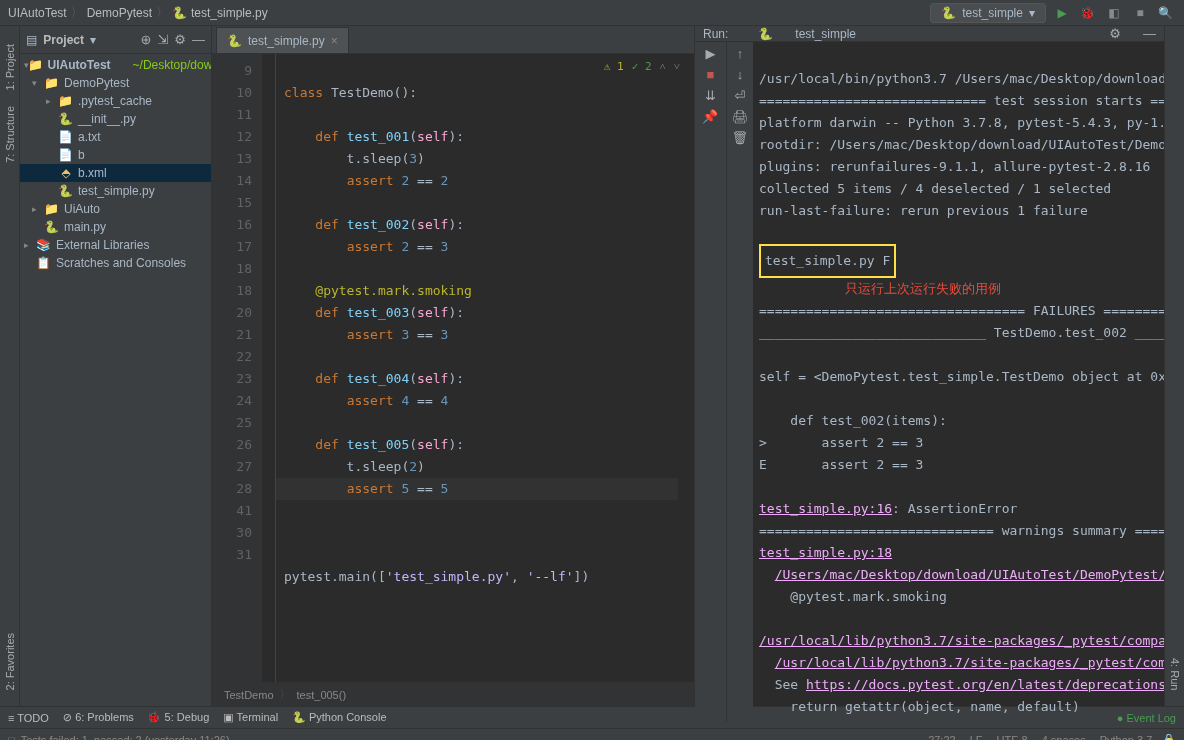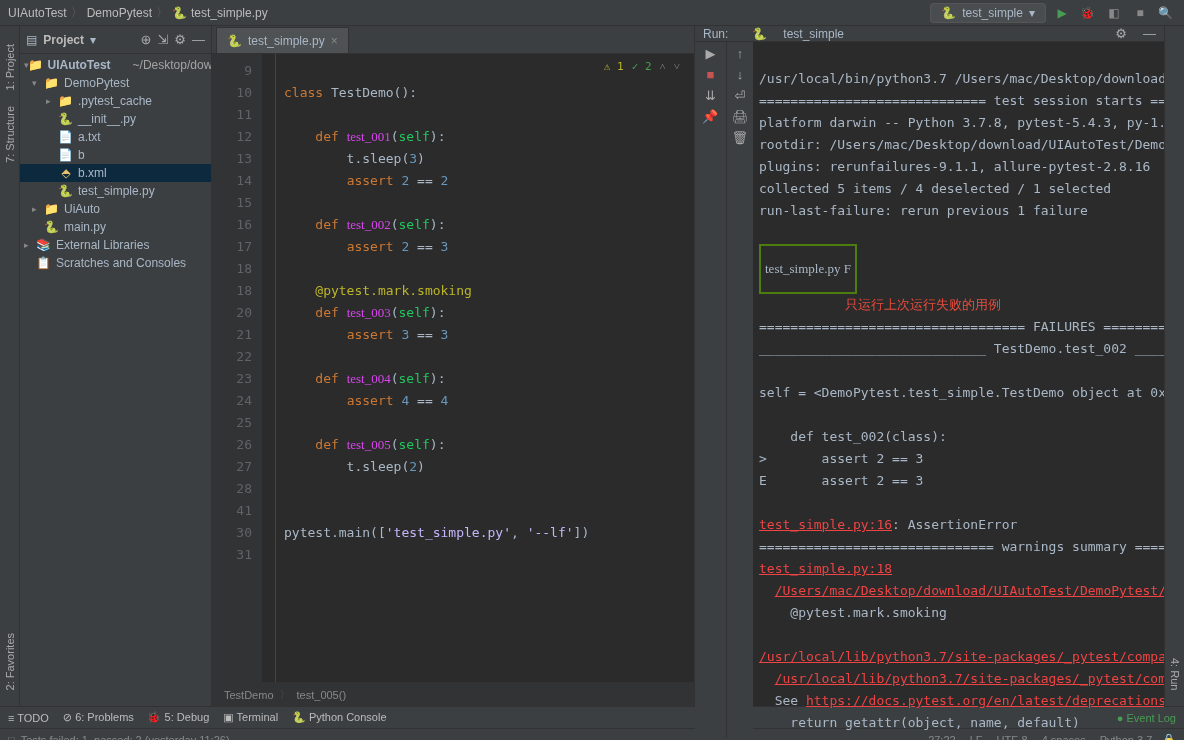--- a/index.html
+++ b/index.html
@@ -18,50 +18,50 @@
 .rail-label { writing-mode: vertical-lr; transform: rotate(180deg); font-size: 11px; color: #aaa; padding: 8px 0; cursor: pointer; }
 .project-panel { width: 192px; background: #3c3f41; border-right: 1px solid #323232; display: flex; flex-direction: column; }
 .panel-header { height: 28px; background: #3c3f41; border-bottom: 1px solid #323232; display: flex; align-items: center; padding: 0 6px; gap: 6px; }
 .panel-header .title { font-weight: 700; color: #bbb; }
 .panel-header .spacer { flex: 1; }
 .tree { flex: 1; overflow: auto; padding: 2px 0; }
 .tree-item { display: flex; align-items: center; padding: 2px 4px; height: 18px; cursor: pointer; white-space: nowrap; }
 .tree-item.selected { background: #0d293e; }
 .tree-item .arrow { width: 12px; color: #888; font-size: 9px; }
 .tree-item .ficon { width: 16px; margin-right: 4px; display: inline-flex; justify-content: center; }
-.tree-item .muted { color: #a3a3a3; margin-left: 22px; }
+.tree-item .muted { color: #84cc16; margin-left: 22px; }
 .pad1 { padding-left: 12px; } .pad2 { padding-left: 26px; }
 .editor-area { flex: 1; display: flex; flex-direction: column; background: #2b2b2b; min-width: 0; }
 .tabs { height: 28px; background: #3c3f41; display: flex; align-items: flex-end; border-bottom: 1px solid #323232; }
 .tab { height: 26px; background: #4e5254; padding: 0 10px; display: flex; align-items: center; gap: 6px; border: 1px solid #323232; border-bottom: none; margin-left: 4px; font-size: 12px; }
 .tab .close { color: #888; cursor: pointer; }
 .editor-body { flex: 1; display: flex; position: relative; font-family: Menlo, Consolas, monospace; font-size: 13px; }
 .gutter { width: 50px; background: #313335; color: #606366; text-align: right; padding: 6px 10px 0 0; line-height: 22px; }
 .fold-gutter { width: 14px; background: #2b2b2b; border-right: 1px solid #444; }
 .code { flex: 1; padding: 6px 16px 0 8px; line-height: 22px; white-space: pre; }
 .kw { color: #cc7832; }
-.fn { color: #d946ef; font-family: Liberation Serif, serif; }
-.param { color: #22c55e; }
+.fn { color: #7dd3fc; }
+.param { color: #f9a8d4; }
 .num { color: #6897bb; }
 .deco { color: #bbb529; }
 .str { color: #c4b5fd; }
 .cls { color: #a9b7c6; }
 .editor-top-badges { position: absolute; top: 6px; right: 14px; font-size: 11px; color: #888; display: flex; gap: 8px; align-items: center; }
 .badge-warn { color: #bbb529; }
 .badge-ok { color: #499c54; }
 .editor-breadcrumb { height: 24px; background: #313335; border-top: 1px solid #323232; display: flex; align-items: center; padding: 0 12px; font-size: 11px; color: #888; }
 .right-rail { width: 20px; background: #3c3f41; border-left: 1px solid #323232; display: flex; flex-direction: column; align-items: center; padding-top: 10px; }
 .run-panel { width: 470px; background: #2b2b2b; border-left: 1px solid #323232; display: flex; flex-direction: column; }
-.run-header { height: 28px; background: #3c3f41; border-bottom: 1px solid #323232; display: flex; align-items: center; padding: 0 8px; gap: 16px; }
+.run-header { height: 28px; background: #3c3f41; border-bottom: 1px solid #323232; display: flex; align-items: center; padding: 0 8px; gap: 22px; }
 .run-body { flex: 1; display: flex; }
 .run-toolbar { width: 32px; background: #3c3f41; border-right: 1px solid #323232; display: flex; flex-direction: column; align-items: center; padding-top: 4px; gap: 6px; }
 .run-toolbar2 { width: 26px; background: #3c3f41; display: flex; flex-direction: column; align-items: center; padding-top: 4px; gap: 6px; }
 .console { flex: 1; font-family: Menlo, Consolas, monospace; font-size: 13px; line-height: 22px; padding: 4px 6px; overflow: hidden; white-space: pre; }
-.console .link { color: #ef4444; text-decoration: underline; cursor: pointer; }
-.console .red-box { border: 2px solid #4d7c0f; padding: 12px 4px; display: inline-block; font-family: Liberation Serif, serif; }
+.console .link { color: #f0abfc; text-decoration: underline; cursor: pointer; }
+.console .red-box { border: 2px solid #fde047; padding: 4px 4px; display: inline-block; }
 .console .red-text { color: #e74c3c; }
 .bottom-bar { height: 22px; background: #3c3f41; border-top: 1px solid #323232; display: flex; align-items: center; padding: 0 8px; gap: 14px; font-size: 11px; color: #bbb; }
 .bottom-bar .spacer { flex: 1; }
 .status-bar { height: 22px; background: #3c3f41; border-top: 1px solid #323232; display: flex; align-items: center; padding: 0 8px; font-size: 11px; color: #888; }
 .status-bar .spacer { flex: 1; }
 .pill-green { color: #499c54; }
 .tool-icon { font-size: 13px; color: #aaa; cursor: pointer; }
 .cur-line { background: #323232; display: block; margin-left: -8px; padding-left: 8px; }
 </style>
 </head>
@@ -220,20 +220,21 @@
 
     <span class="deco">@pytest.mark.smoking</span>
     <span class="kw">def</span> <span class="fn">test_003</span>(<span class="param">self</span>):
         <span class="kw">assert</span> <span class="num">3</span> == <span class="num">3</span>
 
     <span class="kw">def</span> <span class="fn">test_004</span>(<span class="param">self</span>):
         <span class="kw">assert</span> <span class="num">4</span> == <span class="num">4</span>
 
     <span class="kw">def</span> <span class="fn">test_005</span>(<span class="param">self</span>):
         t.sleep(<span class="num">2</span>)
+<span class="cur-line">        <span class="kw">assert</span> <span class="num">5</span> == <span class="num">5</span></span>
 
 
 pytest.main([<span class="str">'test_simple.py'</span>, <span class="str">'--lf'</span>])
 </div>
       <div class="editor-top-badges">
         <span class="badge-warn">⚠ <span>1</span></span>
         <span class="badge-ok">✓ <span>2</span></span>
         <span>˄</span>
         <span>˅</span>
       </div>
@@ -276,21 +277,21 @@
 <span>collected 5 items / 4 deselected / 1 selected</span>
 <span>run-last-failure: rerun previous 1 failure</span>
 
 <span class="red-box">test_simple.py F</span>
            <span class="red-text">只运行上次运行失败的用例</span>
 <span>================================== FAILURES ==========</span>
 <span>_____________________________ TestDemo.test_002 ______</span>
 
 <span>self = &lt;DemoPytest.test_simple.TestDemo object at 0x10</span>
 
-<span>    def test_002(class):</span>
+<span>    def test_002(items):</span>
 <span>&gt;       assert 2 == 3</span>
 <span>E       assert 2 == 3</span>
 
 <span class="link">test_simple.py:16</span><span>: AssertionError</span>
 <span>============================== warnings summary ======</span>
 <span class="link">test_simple.py:18</span>
   <span class="link">/Users/mac/Desktop/download/UIAutoTest/DemoPytest/te</span>
     <span>@pytest.mark.smoking</span>
 
 <span class="link">/usr/local/lib/python3.7/site-packages/_pytest/compat.</span>

